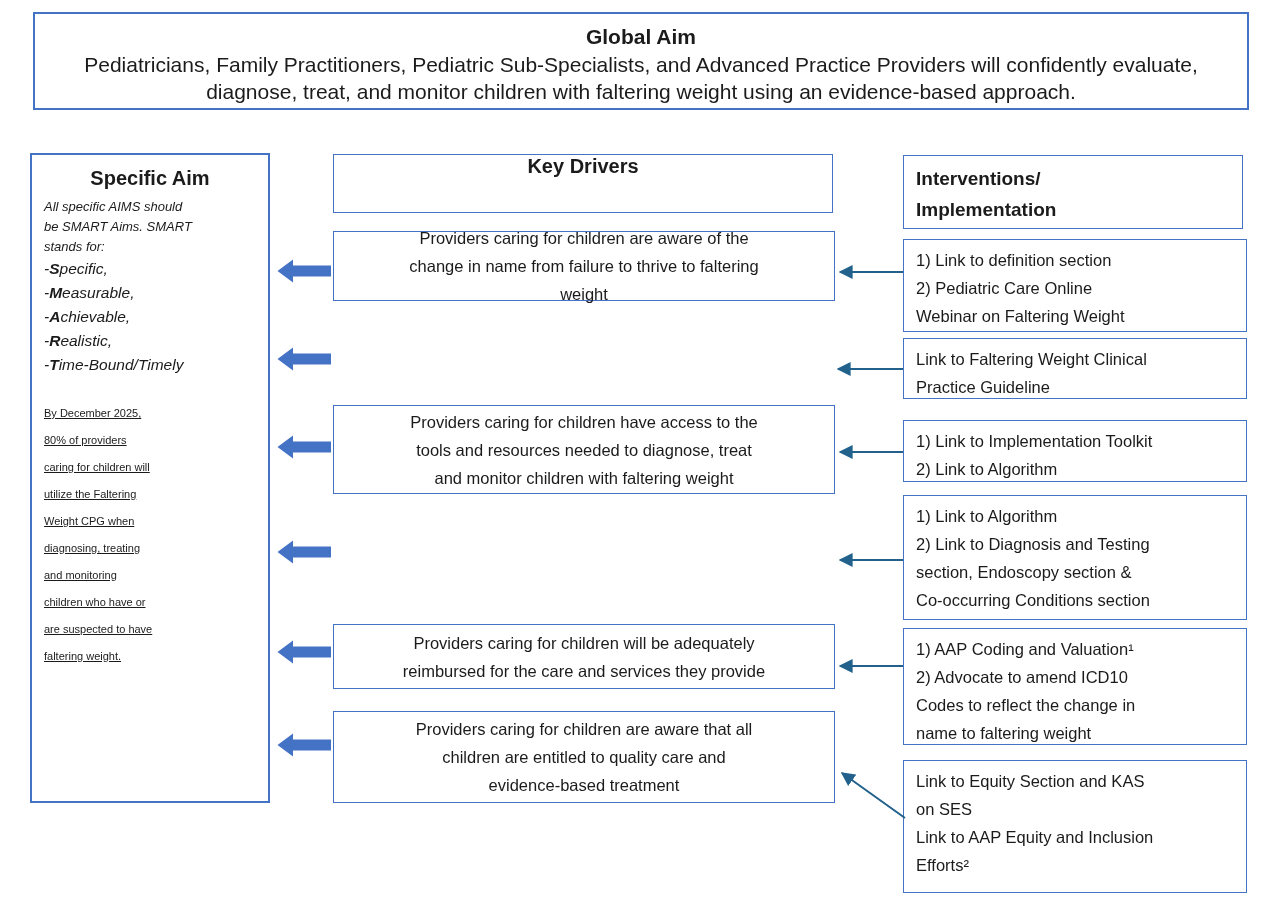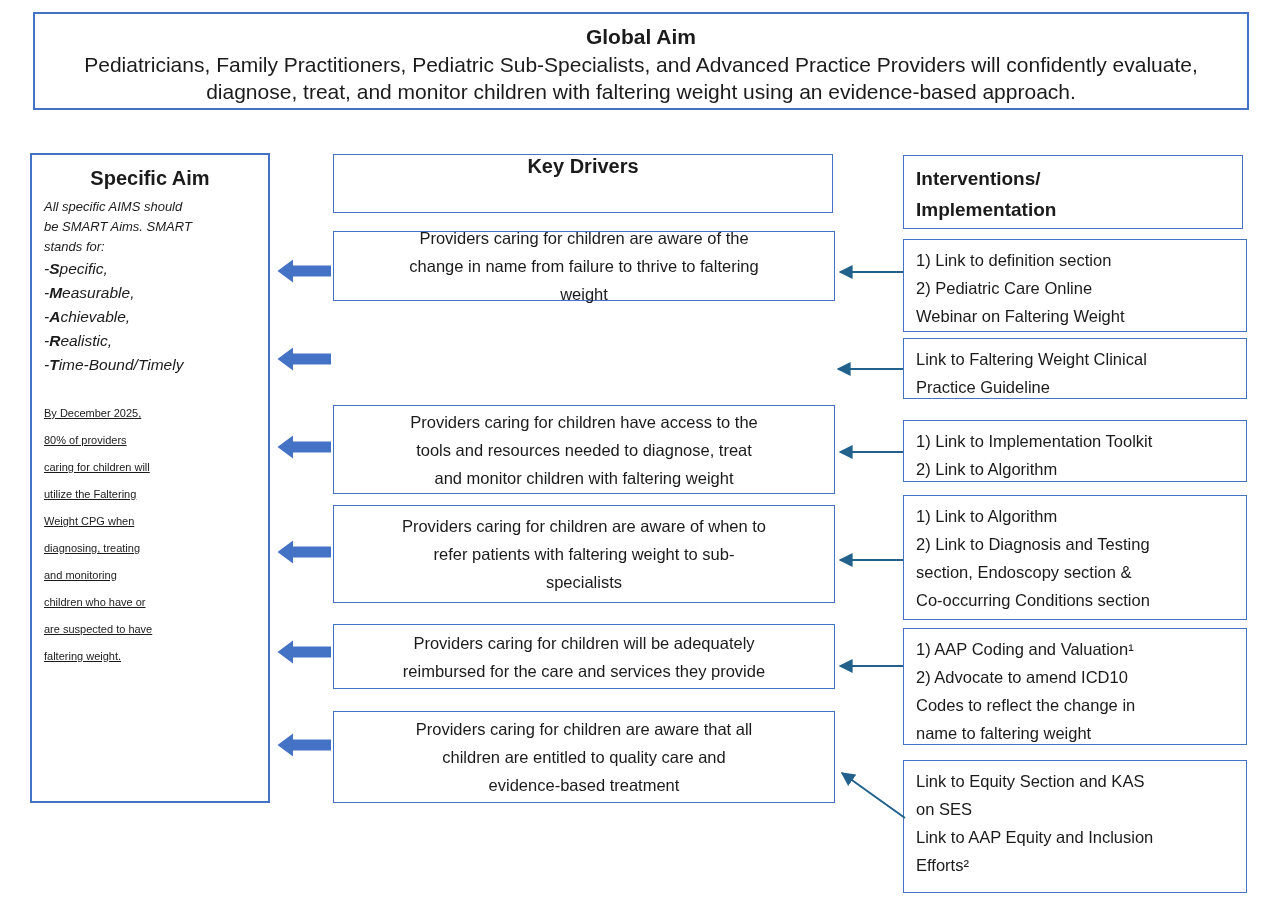--- a/index.html
+++ b/index.html
@@ -108,23 +108,20 @@
   <div class="box" id="key-drivers-header">
     <div class="title">Key Drivers</div>
   </div>
 
   <div class="box driver multiline" id="driver-1">Providers caring for children are aware of the
 change in name from failure to thrive to faltering
 weight</div>
   <div class="box driver multiline" id="driver-3">Providers caring for children have access to the
 tools and resources needed to diagnose, treat
 and monitor children with faltering weight</div>
-  <div class="box driver multiline" id="driver-4">Providers caring for children are aware of when to
-refer patients with faltering weight to sub-
-specialists</div>
   <div class="box driver multiline" id="driver-5">Providers caring for children will be adequately
 reimbursed for the care and services they provide</div>
   <div class="box driver multiline" id="driver-6">Providers caring for children are aware that all
 children are entitled to quality care and
 evidence-based treatment</div>
 
   <div class="box" id="interventions-header">
     <div class="title multiline">Interventions/
 Implementation</div>
   </div>

